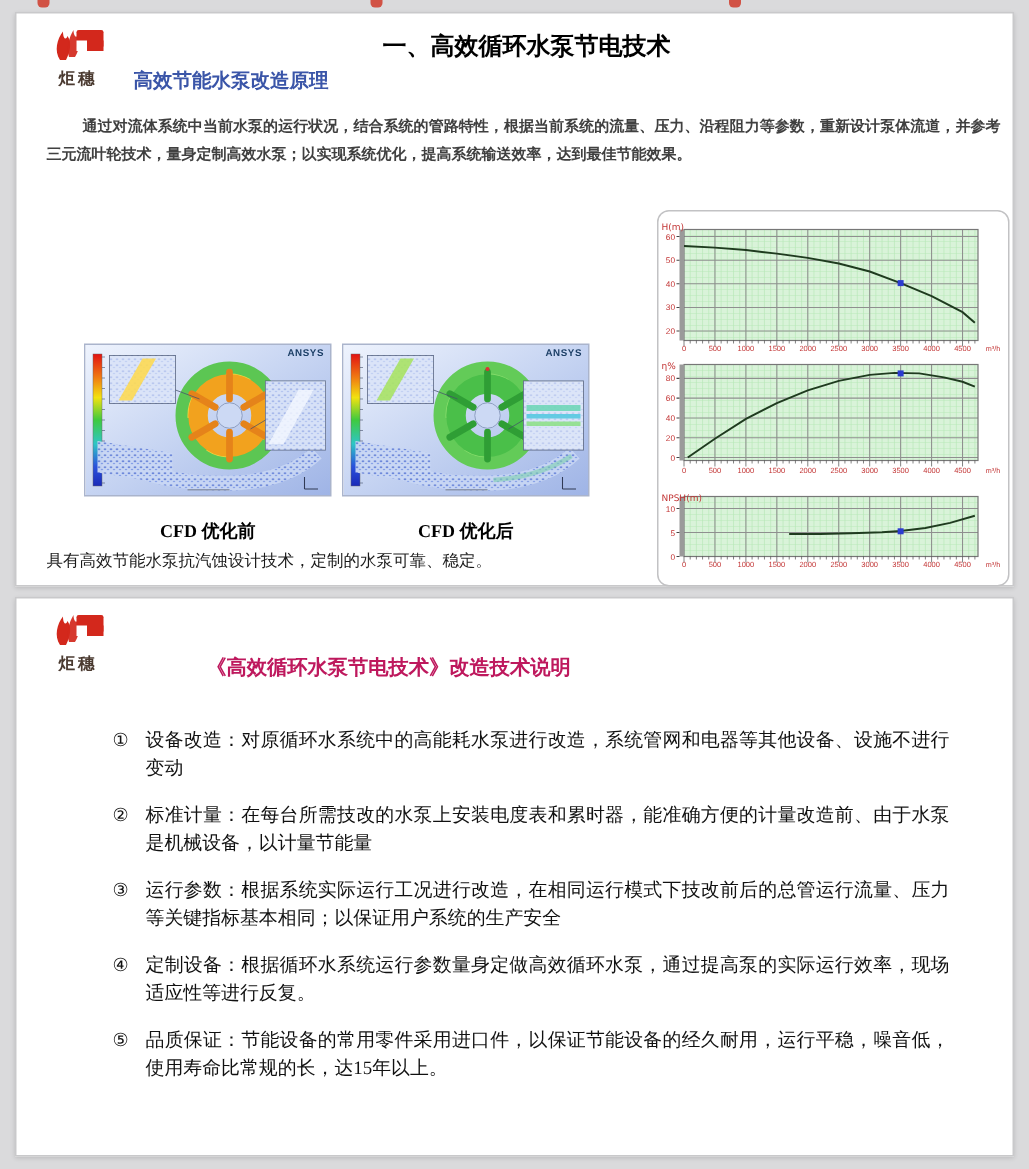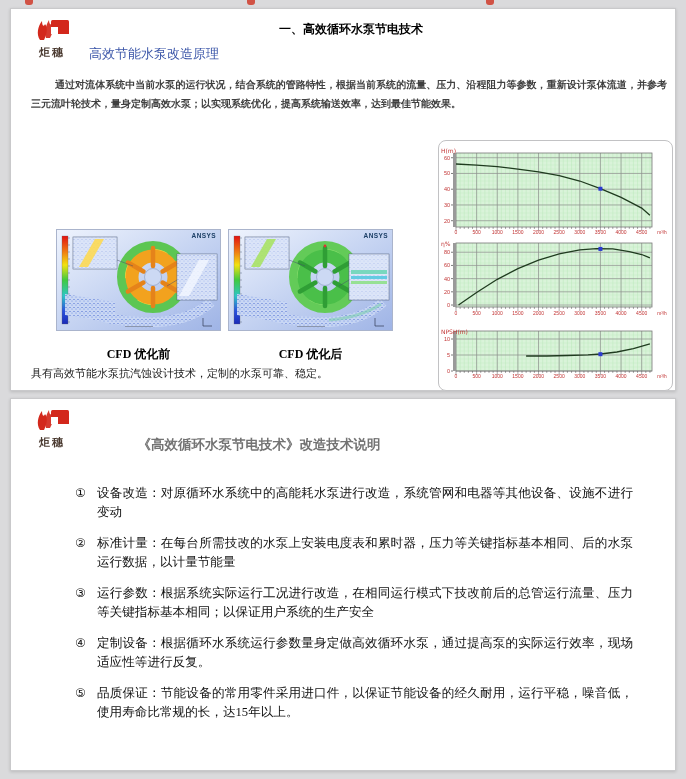--- a/index.html
+++ b/index.html
@@ -11,22 +11,22 @@
   #page2{top:398px;height:373px}
   .artifact{position:absolute;top:0;width:8px;height:5px;background:#cf3a2a;
             border-radius:0 0 3px 3px;opacity:.85}
   
   .logo{position:absolute;left:18px;top:7px;width:46px;text-align:center}
   .logo svg{display:block;margin:0 auto}
   .logo-name{display:block;font-size:11px;font-weight:bold;color:#4a3a30;
              letter-spacing:2px;margin-top:1px;font-family:"Liberation Serif","DejaVu Serif",serif}
   
   .p1-title{position:absolute;left:120px;top:12px;width:440px;text-align:center;
-            font-size:12px;font-weight:bold;color:#000}
-  .p1-sub{position:absolute;left:78px;top:36px;font-size:13px;font-weight:normal;color:#3a55a8}
+            font-size:16px;font-weight:bold;color:#000}
+  .p1-sub{position:absolute;left:78px;top:36px;font-size:13px;font-weight:bold;color:#3a55a8}
   .p1-para1{position:absolute;left:20px;top:66px;width:636px;font-size:10px;font-weight:bold;
             line-height:19px;text-align:justify;text-indent:24px;color:#404040}
   .p1-para2{position:absolute;left:20px;top:114px;width:404px;font-size:11.5px;line-height:15.9px;
             text-align:justify;text-indent:23px;color:#1a1a1a;
             font-family:"Liberation Serif","DejaVu Serif",serif}
   
   .cfd{position:absolute;top:220px;width:163px;height:100px;border:1px solid #aab4cc;box-sizing:content-box}
   #cfd-before{left:45px}
   #cfd-after{left:217px}
   .ansys{position:absolute;top:2px;right:4px;font-size:6.5px;font-weight:bold;
@@ -39,21 +39,21 @@
              font-family:"Liberation Serif","DejaVu Serif",serif}
   
   .chart-panel{position:absolute;left:427px;top:131px;width:235px;height:251px;
                background:#fff;border:1px solid #c2c2c4;border-radius:8px;box-sizing:border-box}
   .chart{position:absolute;left:0}
   #chart-c0{top:4px}
   #chart-c1{top:98px}
   #chart-c2{top:186px}
   
   .p2-title{position:absolute;left:20px;top:37px;width:456px;text-align:center;
-            font-size:13.5px;font-weight:bold;color:#737373;
+            font-size:13.5px;font-weight:bold;color:#be185d;
             font-family:"Liberation Serif","DejaVu Serif",serif}
   .p2-items{position:absolute;left:64px;top:85px;width:558px}
   .item{display:flex;margin-bottom:12px;font-size:12.6px;line-height:19px;color:#111;
         font-family:"Liberation Serif","DejaVu Serif",serif}
   .item-num{width:22px;flex:none;font-family:"DejaVu Sans",sans-serif;font-size:12px}
   .item-text{flex:1;text-align:justify}
 </style>
 </head>
 <body>
 
@@ -692,21 +692,21 @@
 
   <div class="p2-title">《高效循环水泵节电技术》改造技术说明</div>
 
   <div class="p2-items">
     <div class="item">
       <span class="item-num">①</span>
       <div class="item-text">设备改造：对原循环水系统中的高能耗水泵进行改造，系统管网和电器等其他设备、设施不进行变动</div>
     </div>
     <div class="item">
       <span class="item-num">②</span>
-      <div class="item-text">标准计量：在每台所需技改的水泵上安装电度表和累时器，压力等关键指标基本相同、后的水泵运行数据，以计量节能量</div>
+      <div class="item-text">标准计量：在每台所需技改的水泵上安装电度表和累时器，能准确方便的计量改造前、由于水泵是机械设备，以计量节能量</div>
     </div>
     <div class="item">
       <span class="item-num">③</span>
       <div class="item-text">运行参数：根据系统实际运行工况进行改造，在相同运行模式下技改前后的总管运行流量、压力等关键指标基本相同；以保证用户系统的生产安全</div>
     </div>
     <div class="item">
       <span class="item-num">④</span>
       <div class="item-text">定制设备：根据循环水系统运行参数量身定做高效循环水泵，通过提高泵的实际运行效率，现场适应性等进行反复。</div>
     </div>
     <div class="item">

